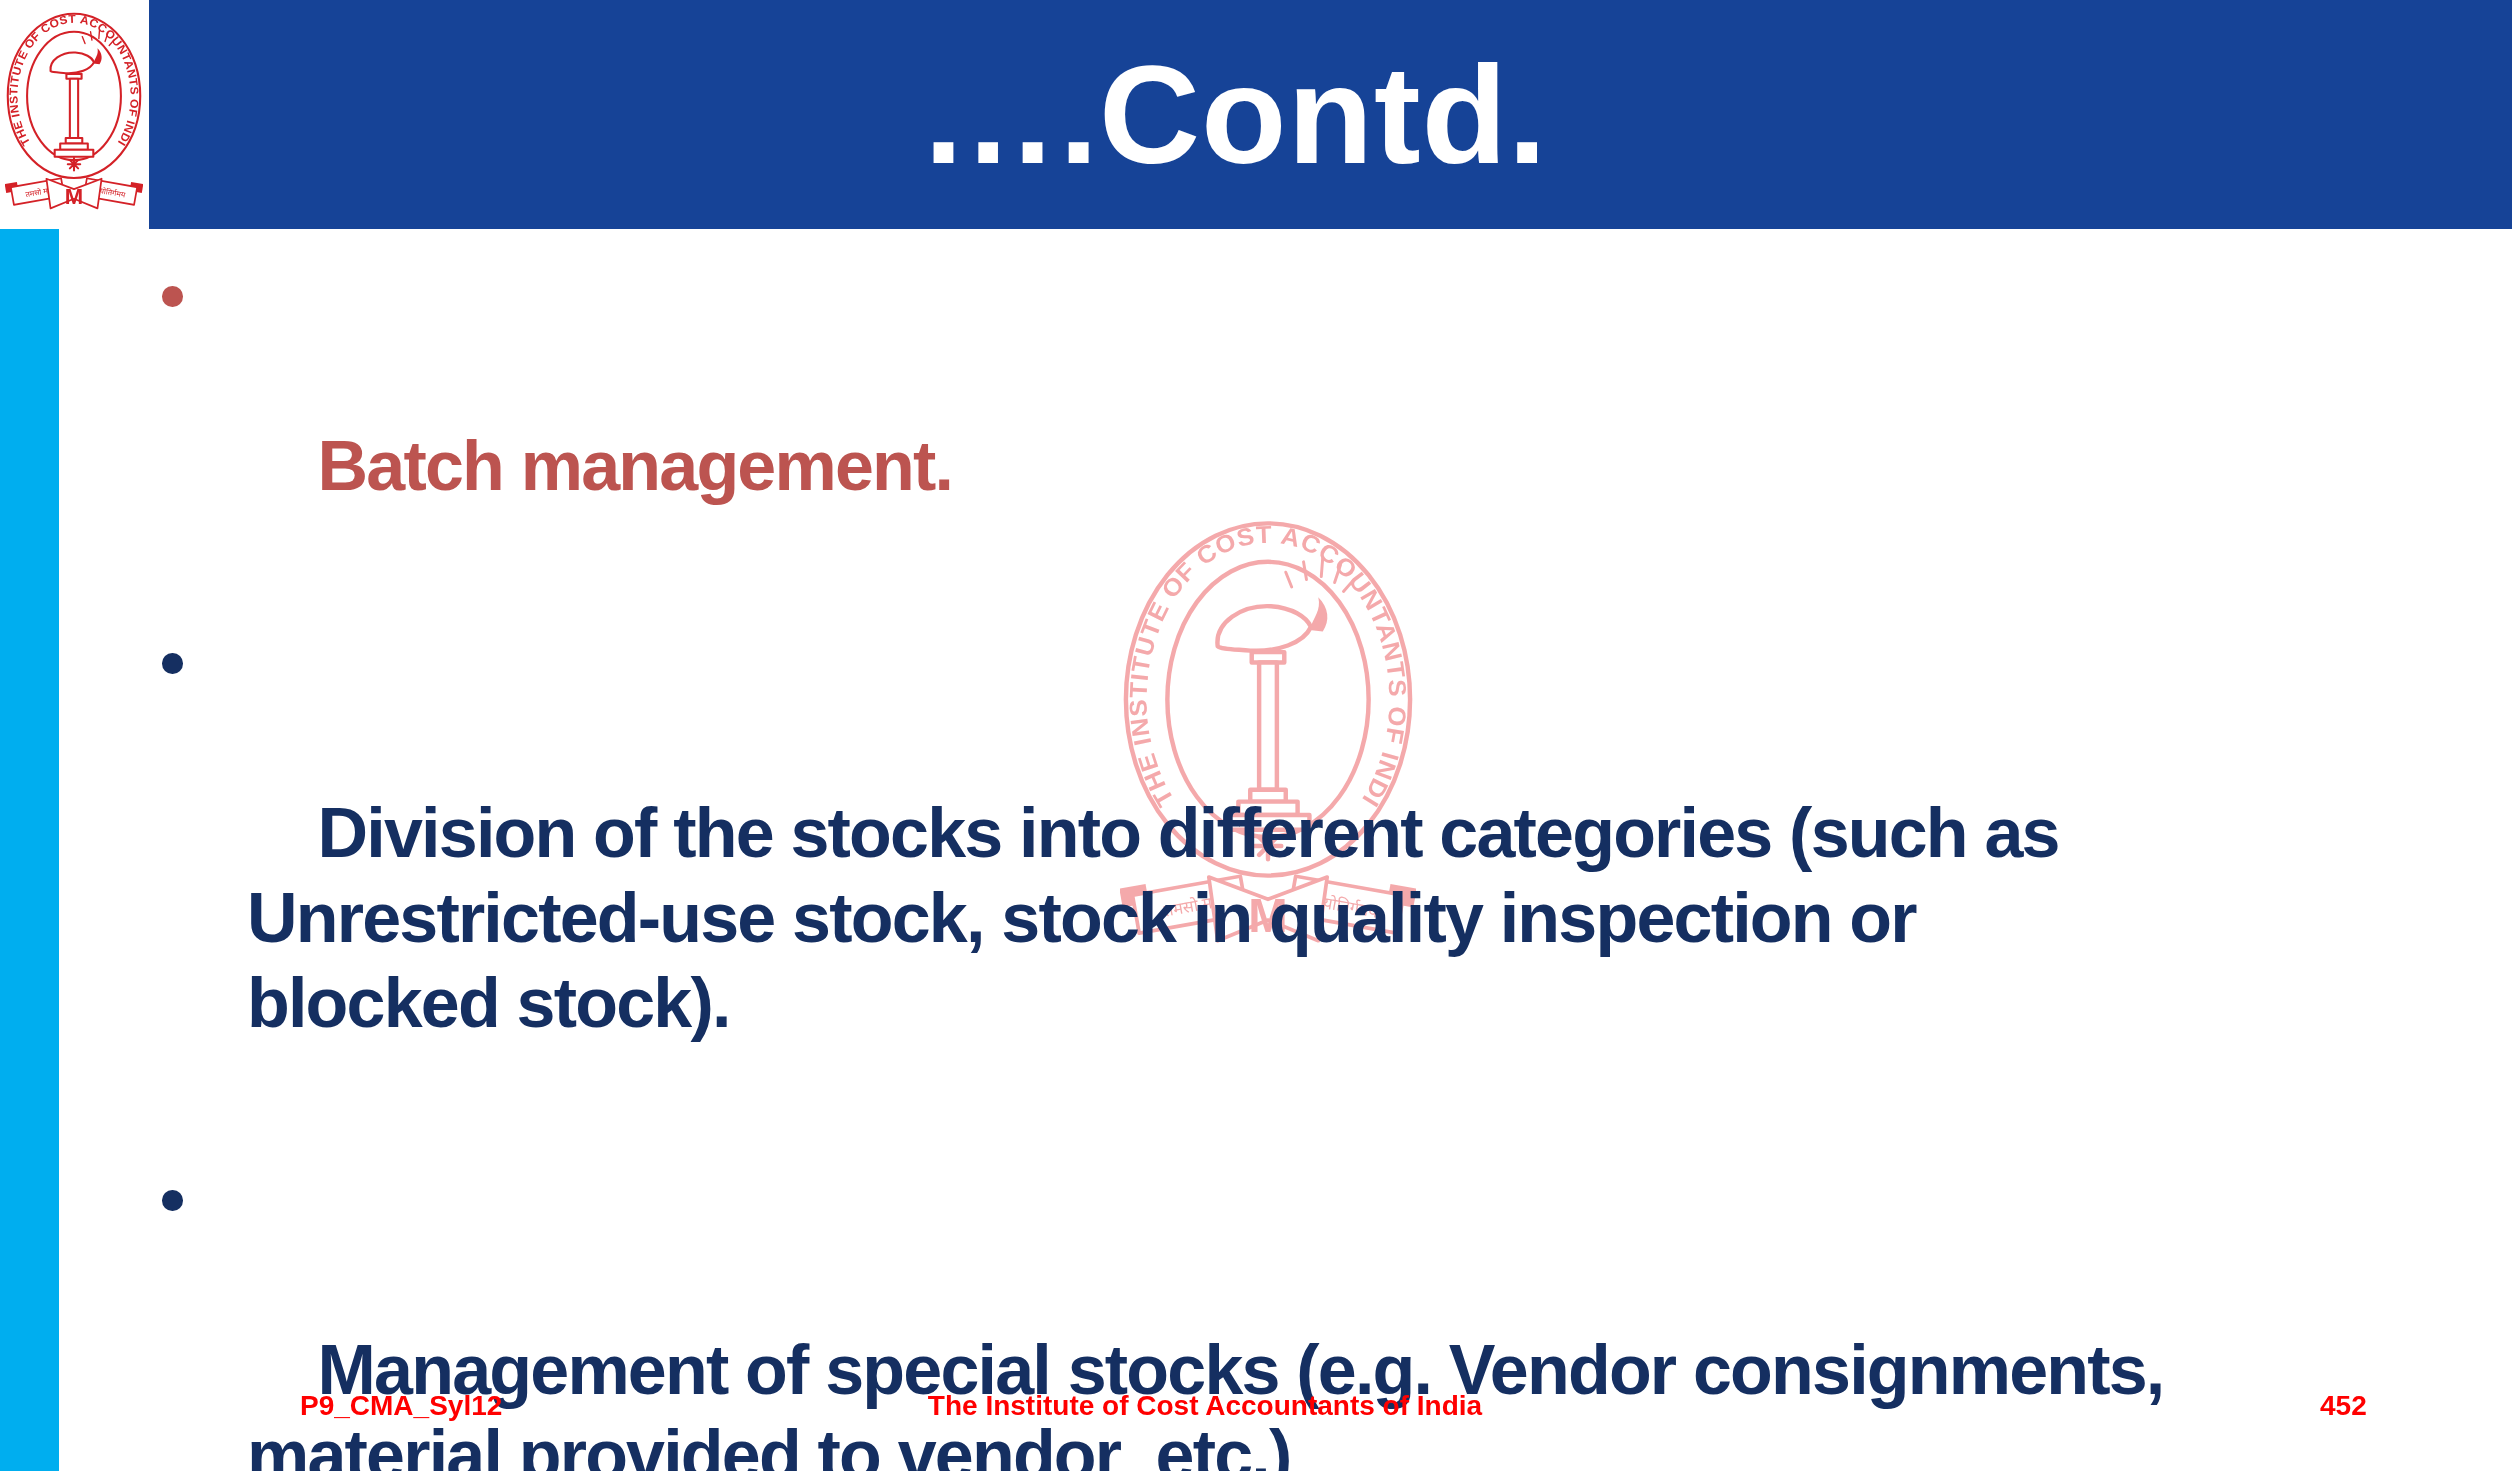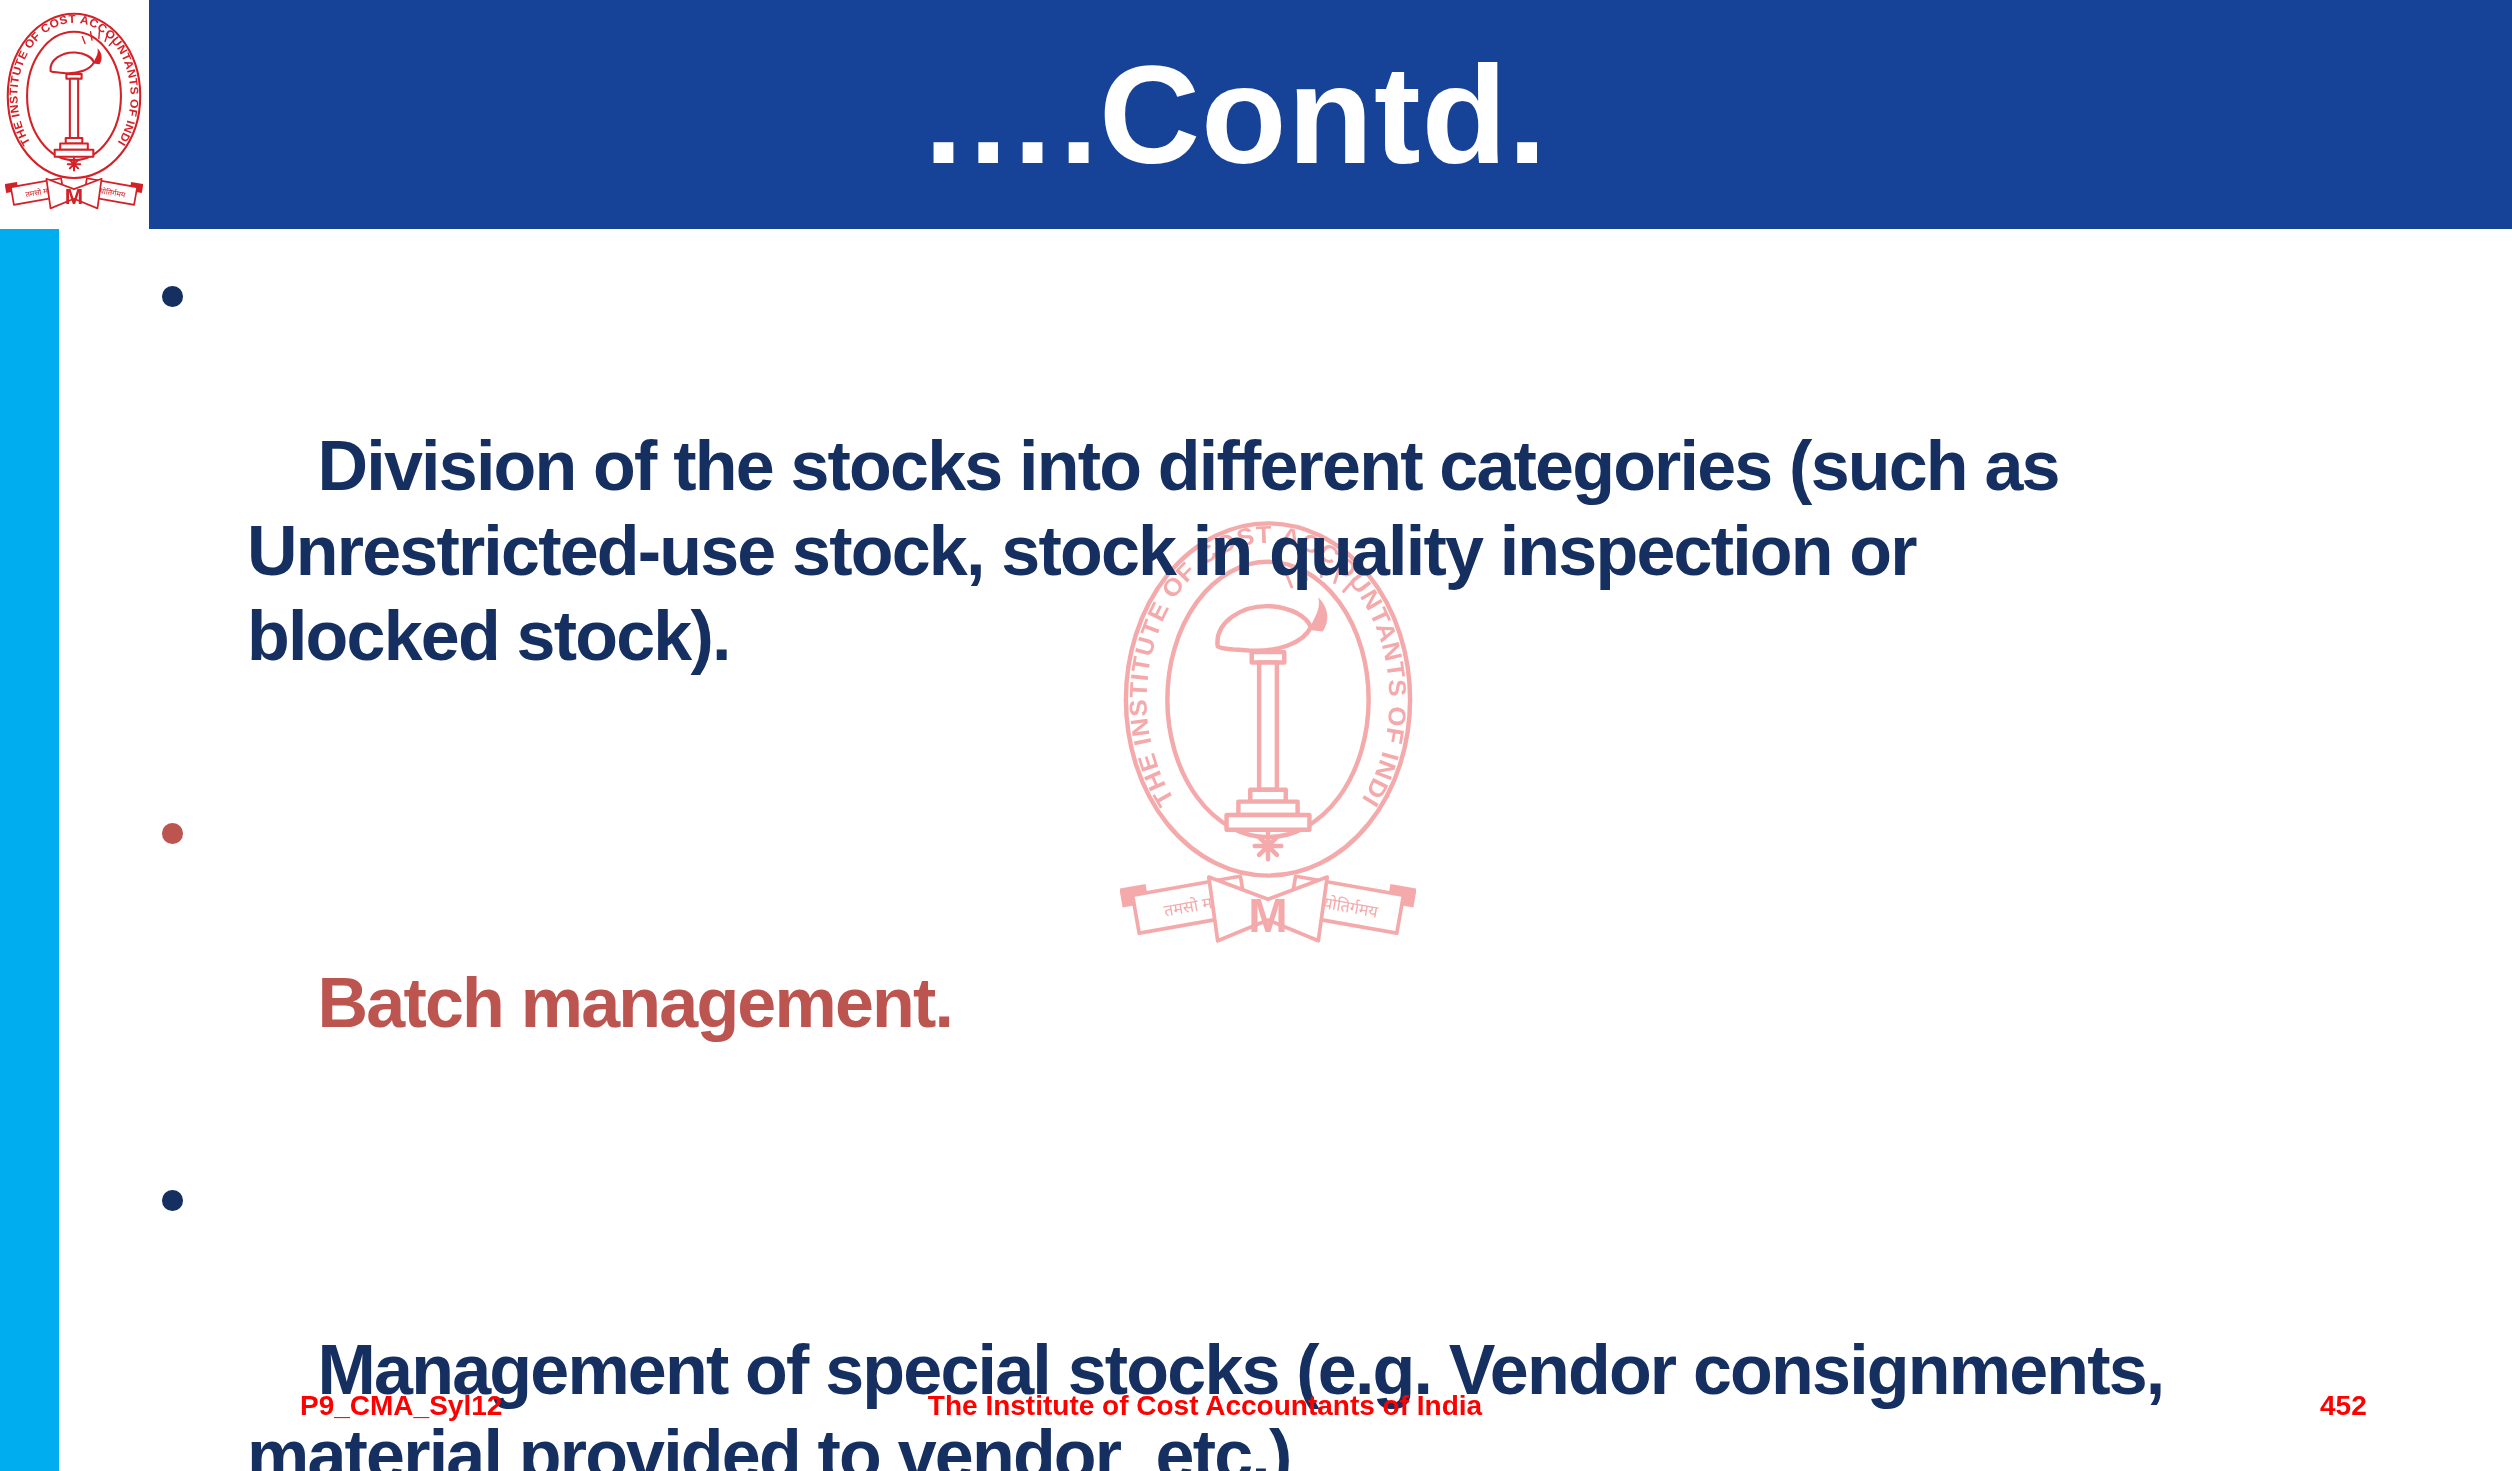--- a/index.html
+++ b/index.html
@@ -90,29 +90,29 @@
   </svg>
 </div>
 
 <div class="left-stripe"></div>
 
 <svg class="watermark" viewBox="0 0 200 300">
   <use href="#sealg"></use>
 </svg>
 
 <ul class="bullet-list">
+  <li class="bullet red">
+    <span class="dot"></span>
+    <span class="btext">Batch management.</span>
+  </li>
   <li class="bullet navy">
     <span class="dot"></span>
     <span class="btext">Division of the stocks into different categories (such as
 Unrestricted-use stock, stock in quality inspection or
 blocked stock).</span>
-  </li>
-  <li class="bullet red">
-    <span class="dot"></span>
-    <span class="btext">Batch management.</span>
   </li>
   <li class="bullet navy">
     <span class="dot"></span>
     <span class="btext">Management of special stocks (e.g. Vendor consignments,
 material provided to vendor  etc.)</span>
   </li>
 
 </ul>
 
 <span class="footer-text footer-left">P9_CMA_Syl12</span>

